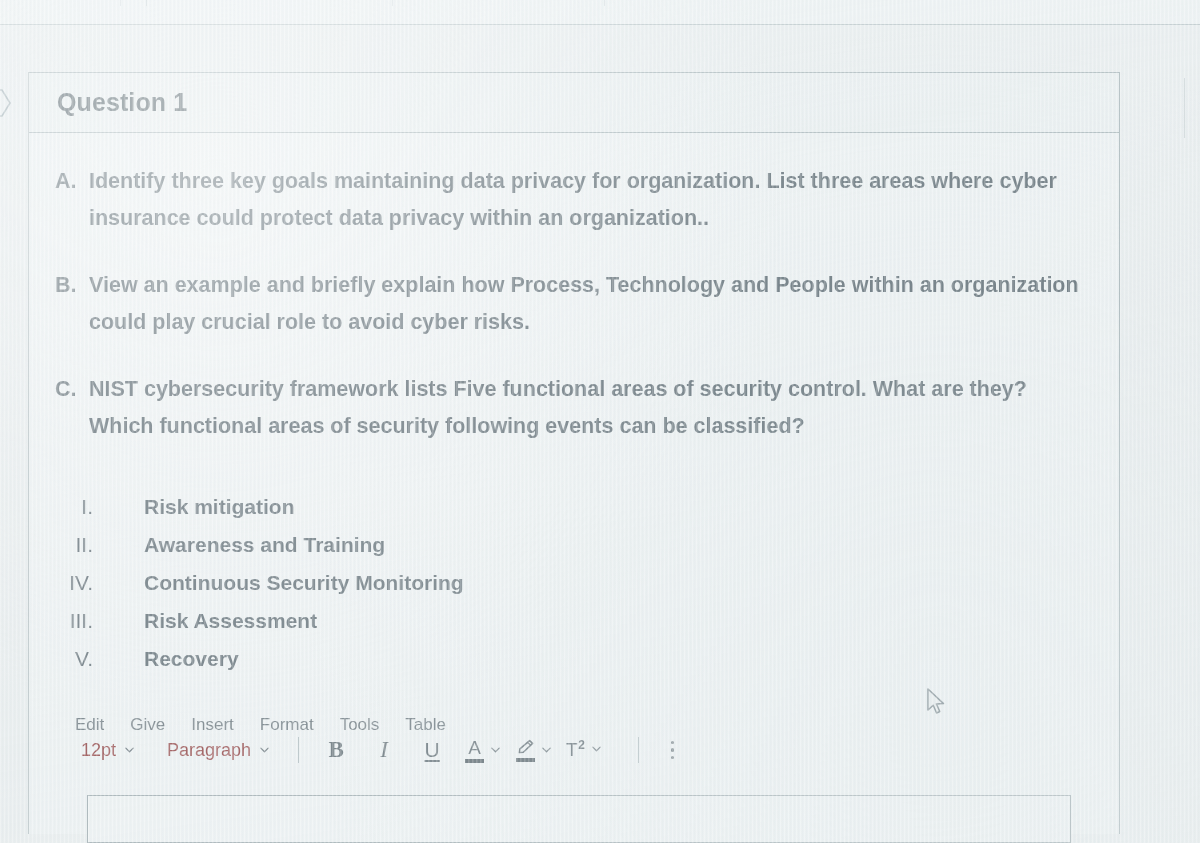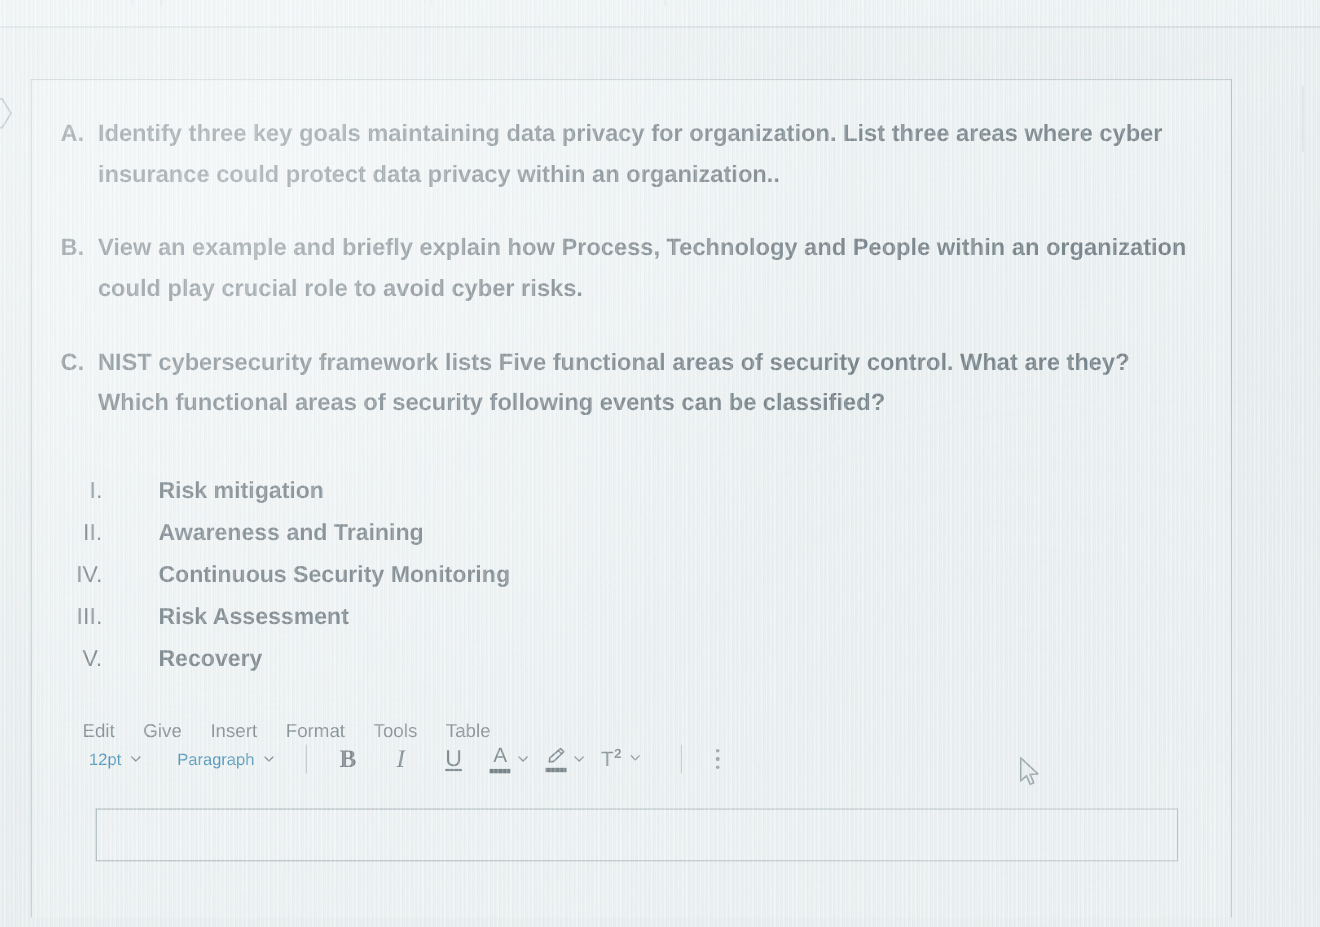--- a/index.html
+++ b/index.html
@@ -172,21 +172,21 @@
 
   .format-bar {
     display: flex;
     align-items: center;
     height: 48px;
     padding-left: 20px;
     gap: 0;
   }
   .fmt-select {
     display: flex; align-items: center; gap: 8px;
-    font-size: 15px; color: #0369a1;
+    font-size: 18px; color: #7f1d1d;
     padding: 2px 6px;
     white-space: nowrap;
   }
   .fmt-select:first-child { margin-right: 20px; }
   .caret {
     display: inline-block;
     width: 11px; height: 11px;
     position: relative; top: -1px;
   }
   .caret svg { width: 100%; height: 100%; display: block; }
@@ -265,20 +265,23 @@
 <div class="collapse-chevron">
   <svg viewBox="0 0 28 34" fill="none" xmlns="http://www.w3.org/2000/svg">
     <path d="M2 4 L16 4 L24 17 L16 30 L2 30 Z" stroke="#8fa0a8" stroke-width="1.6" fill="none"></path>
   </svg>
 </div>
 
 <div class="right-edge-mark"></div>
 
 <section class="question-card">
 
+  <header class="question-header">
+    <h1 class="question-title">Question 1</h1>
+  </header>
 
   <div class="question-body">
 
     <ol class="prompt-list">
       <li class="prompt-item">
         <span class="prompt-label">A.</span>
         <span class="prompt-text">Identify three key goals maintaining data privacy for organization. List three areas where cyber insurance could protect data privacy within an organization..</span>
       </li>
       <li class="prompt-item">
         <span class="prompt-label">B.</span>

